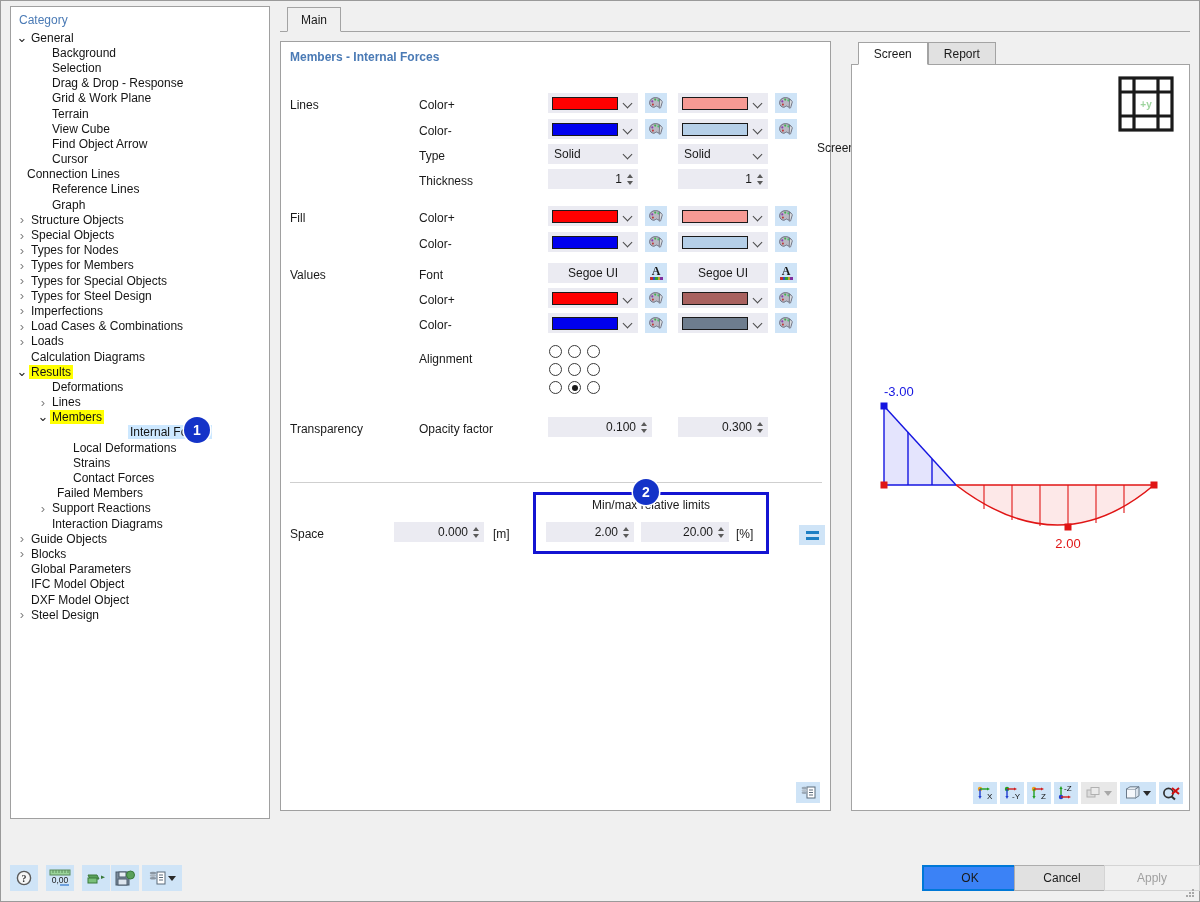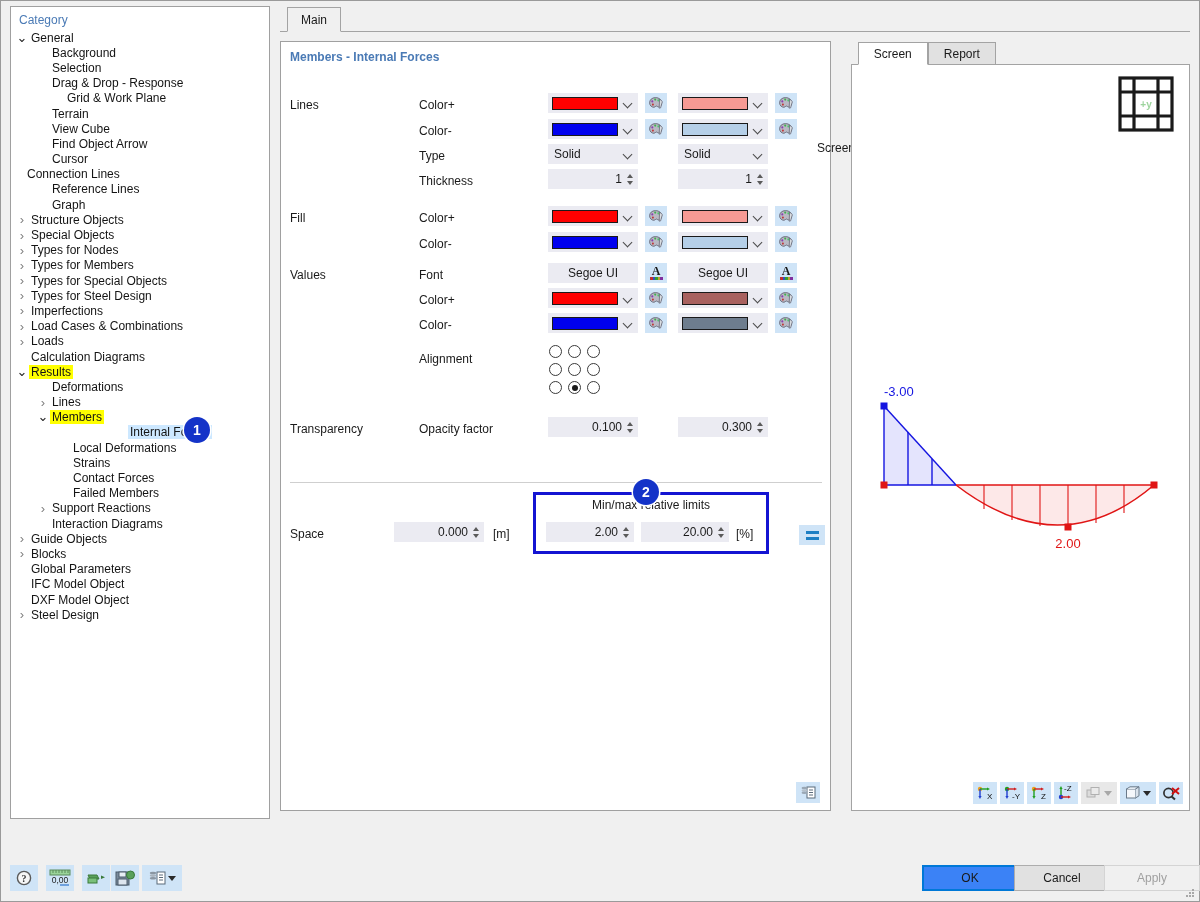--- a/index.html
+++ b/index.html
@@ -260,21 +260,21 @@
             <span class="lbl">Background</span>
           </div>
           <div class="tnode" style="padding-left: 25px;">
             <span class="arrow"></span>
             <span class="lbl">Selection</span>
           </div>
           <div class="tnode" style="padding-left: 25px;">
             <span class="arrow"></span>
             <span class="lbl">Drag &amp; Drop - Response</span>
           </div>
-          <div class="tnode" style="padding-left: 40px;">
+          <div class="tnode" style="padding-left: 25px;">
             <span class="arrow"></span>
             <span class="lbl">Grid &amp; Work Plane</span>
           </div>
           <div class="tnode" style="padding-left: 25px;">
             <span class="arrow"></span>
             <span class="lbl">Terrain</span>
           </div>
           <div class="tnode" style="padding-left: 25px;">
             <span class="arrow"></span>
             <span class="lbl">View Cube</span>
@@ -364,21 +364,21 @@
             <span class="lbl">Local Deformations</span>
           </div>
           <div class="tnode" style="padding-left: 46px;">
             <span class="arrow"></span>
             <span class="lbl">Strains</span>
           </div>
           <div class="tnode" style="padding-left: 46px;">
             <span class="arrow"></span>
             <span class="lbl">Contact Forces</span>
           </div>
-          <div class="tnode" style="padding-left: 46px;">
+          <div class="tnode" style="padding-left: 30px;">
             <span class="arrow"></span>
             <span class="lbl">Failed Members</span>
           </div>
           <div class="tnode" style="padding-left: 25px;">
             <span class="arrow" style="font-size: 13px;">›</span>
             <span class="lbl">Support Reactions</span>
           </div>
           <div class="tnode" style="padding-left: 25px;">
             <span class="arrow"></span>
             <span class="lbl">Interaction Diagrams</span>
@@ -655,21 +655,21 @@
               <div class="radio"></div>
               <div class="radio"></div>
               <div class="radio"></div>
               <div class="radio"></div>
               <div class="radio on"></div>
               <div class="radio"></div>
             </div>
 
           <div class="grp" style="left:9px;top:380px;">Transparency</div>
           <div class="lab" style="left:138px;top:380px;">Opacity factor</div>
-          <div class="numbox" style="left:267px;top:375px;width:90px;">
+          <div class="numbox" style="left:267px;top:375px;width:104px;">
             <span>0.100</span>
             <span class="spin">
                 <i class="up"></i>
                 <i class="dn"></i>
               </span>
           </div>
           <div class="numbox" style="left:397px;top:375px;width:90px;">
             <span>0.300</span>
             <span class="spin">
                 <i class="up"></i>

